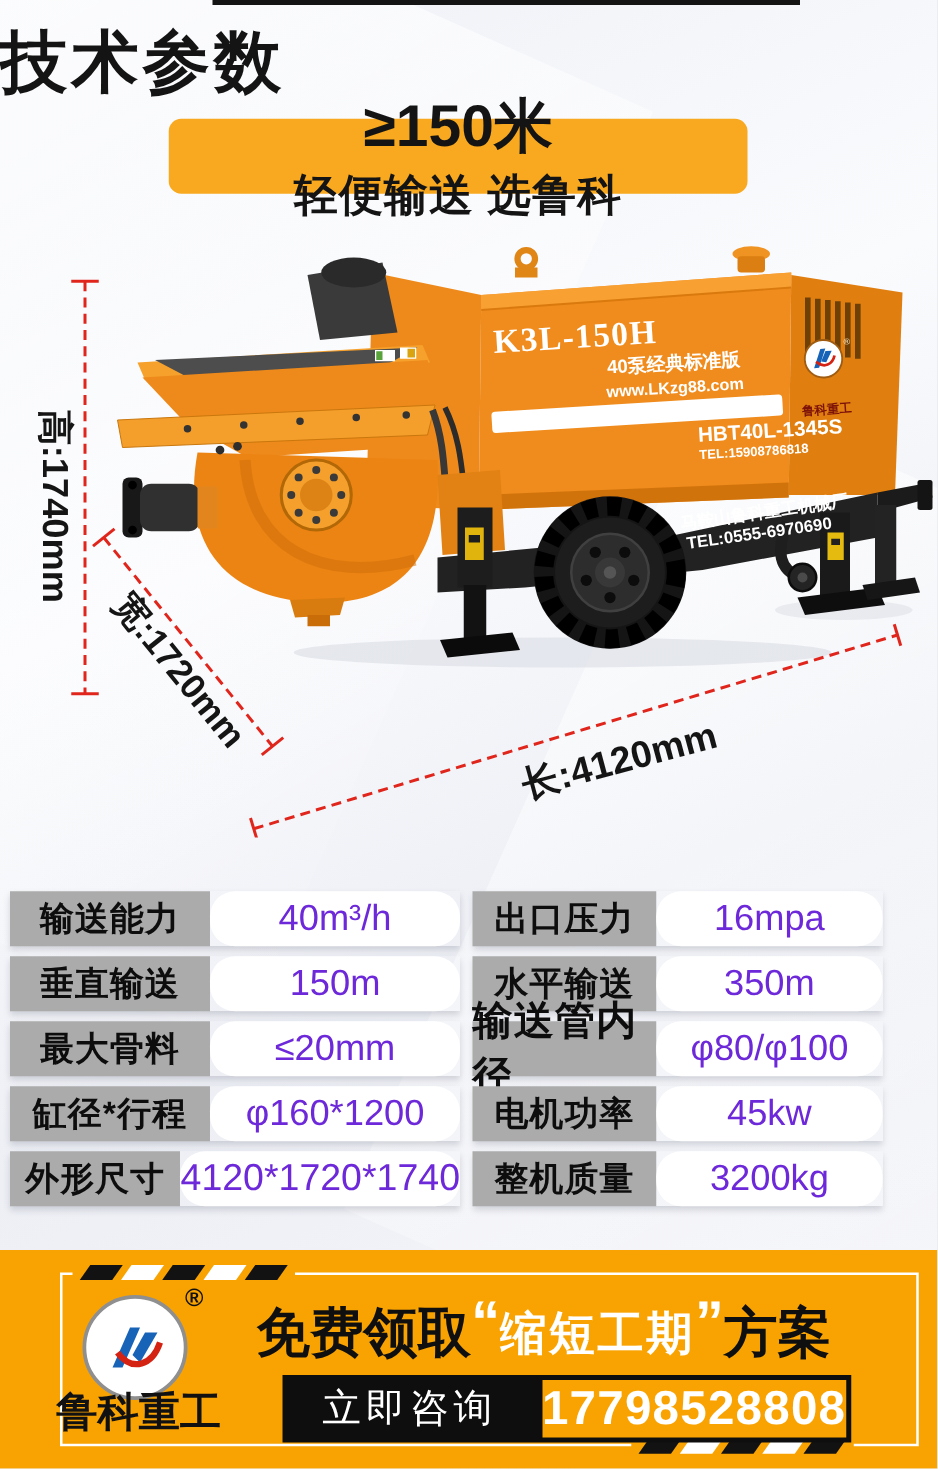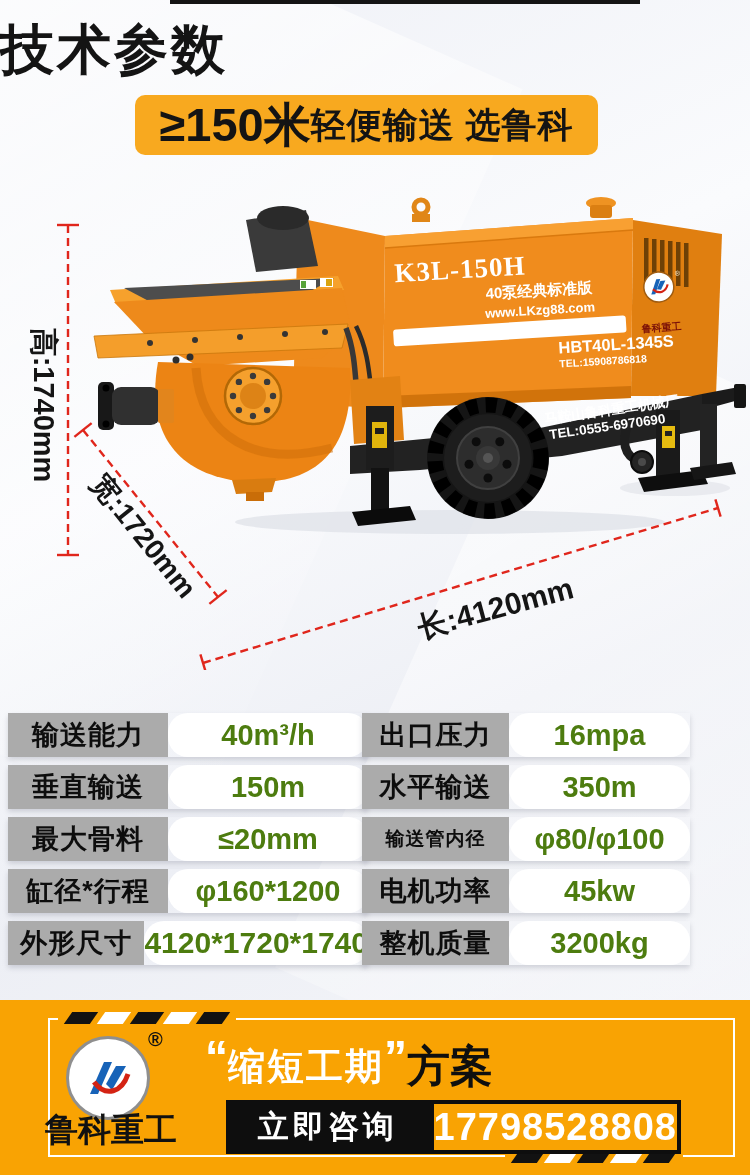--- a/index.html
+++ b/index.html
@@ -12,36 +12,36 @@
   .s1 { left:-180px; top:-60px; width:560px; height:820px; transform:rotate(24deg); }
   .s2 { right:-150px; top:380px; width:500px; height:720px; transform:rotate(24deg); opacity:.7; }
 
   .top-line { position:absolute; left:170px; top:0; width:470px; height:4px; background:#141414; }
 
   .title { position:absolute; left:0; top:14px; width:750px; margin:0; 
            font-size:54px; font-weight:900; color:#141414; letter-spacing:3px; }
 
   .slogan { position:absolute; left:135px; top:95px; width:463px; height:60px; background:#F8A91F;
             border-radius:10px; display:flex; align-items:center; justify-content:center;
-            color:#141414; white-space:nowrap; }
+            color:#141414; white-space:nowrap;flex-direction:column; }
   .slogan .hl   { font-size:47px; font-weight:900; }
   .slogan .rest { font-size:35px; font-weight:700; letter-spacing:1px; }
 
   .machine-svg { position:absolute; left:0; top:190px; width:750px; height:480px; }
 
   .specs { position:absolute; left:0; top:713px; width:750px; height:262px; }
   .spec-col { position:absolute; top:0; }
   .col-left  { left:8px;   width:360px; }
-  .col-right { left:362px; width:328px; }
+  .col-right { left:378px; width:328px; }
   .spec-row { display:flex; height:44px; margin-bottom:8px; box-shadow:0 3px 5px rgba(115,120,138,.28); }
   .spec-label { background:#ABABAB; color:#0d0d0d; font-weight:800; display:flex; align-items:center;
                 justify-content:center; font-size:27px; letter-spacing:1px; }
   .col-left  .spec-label { width:160px; }
   .col-right .spec-label { width:147px; }
-  .spec-value { flex:1; background:#ffffff; color:#4d7c0f; font-weight:700; display:flex;
+  .spec-value { flex:1; background:#ffffff; color:#6d28d9; font-weight:400; display:flex;
                 align-items:center; justify-content:center; font-size:29px;border-radius:20px; }
 
   .footer { position:absolute; left:0; top:1000px; width:750px; height:175px; background:#F9A303; }
   .footer-border { position:absolute; left:48px; top:18px; width:683px; height:135px; border:2px solid #ffffff; }
   .stripes { position:absolute; display:flex; gap:7px; padding:0 10px; height:12px; background:#F9A303; }
   .stripes.tl { left:58px;  top:12px; }
   .stripes.br { left:505px; top:151px; }
   .stripe { width:26px; transform:skewX(-35deg); }
   .stripe.b { background:#121212; }
   .stripe.w { background:#ffffff; }
@@ -52,21 +52,21 @@
   .brand { position:absolute; left:36px; top:108px; width:150px; text-align:center; font-size:33px; font-weight:900;
            color:#111; font-family:"Liberation Serif","DejaVu Serif",serif; }
 
   .offer { position:absolute; left:205px; top:36px; height:62px; display:flex; align-items:center; white-space:nowrap; }
   .offer .black { font-size:43px; font-weight:900; color:#0f0f0f; }
   .offer .quote { font-size:46px; font-weight:900; color:#fff; line-height:1; transform:translateY(-10px); }
   .offer .white { font-size:37px; font-weight:900; color:#fff; letter-spacing:2px; }
 
   .cta { position:absolute; left:226px; top:100px; width:455px; height:54px; background:#0e0e0e; display:flex; }
   .cta-label { width:248px; display:flex; align-items:center; justify-content:center; color:#fff;
-               font-size:31px; font-weight:700; letter-spacing:4px; }
+               font-size:31px; font-weight:400; letter-spacing:4px; }
   .cta-phone { flex:1; margin:4px; background:#F9A303; display:flex; align-items:center; justify-content:center;
                color:#fff; font-size:38px; font-weight:900; letter-spacing:1px; }
 </style>
 </head>
 <body>
 
 <div class="page">
   <div class="streak s1"></div>
   <div class="streak s2"></div>
   <div class="top-line"></div>
@@ -244,21 +244,21 @@
     <div class="spec-col col-right">
       <div class="spec-row">
         <div class="spec-label">出口压力</div>
         <div class="spec-value">16mpa</div>
       </div>
       <div class="spec-row">
         <div class="spec-label">水平输送</div>
         <div class="spec-value">350m</div>
       </div>
       <div class="spec-row">
-        <div class="spec-label" style="font-size:19px">输送管内径</div>
+        <div class="spec-label" style="font-size:32px">输送管内径</div>
         <div class="spec-value">φ80/φ100</div>
       </div>
       <div class="spec-row">
         <div class="spec-label">电机功率</div>
         <div class="spec-value">45kw</div>
       </div>
       <div class="spec-row">
         <div class="spec-label">整机质量</div>
         <div class="spec-value">3200kg</div>
       </div>
@@ -286,20 +286,21 @@
       <svg width="56" height="56" viewBox="-28 -28 56 56">
         <path d="M-18,16 L-4,-16 L4,-16 L-10,16 Z" fill="#1763b8"></path>
         <path d="M-2,6 L8,-12 L18,-12 L4,12 Z" fill="#1763b8"></path>
         <path d="M-14,4 C-2,20 14,14 20,-4" stroke="#d42313" stroke-width="5" fill="none"></path>
       </svg>
     </div>
     <div class="reg">®</div>
     <div class="brand">鲁科重工</div>
 
     <div class="offer">
+      <span class="black">免费领取</span>
       <span class="quote">“</span>
       <span class="white">缩短工期</span>
       <span class="quote">”</span>
       <span class="black">方案</span>
     </div>
 
     <div class="cta">
       <div class="cta-label">立即咨询</div>
       <div class="cta-phone">17798528808</div>
     </div>

